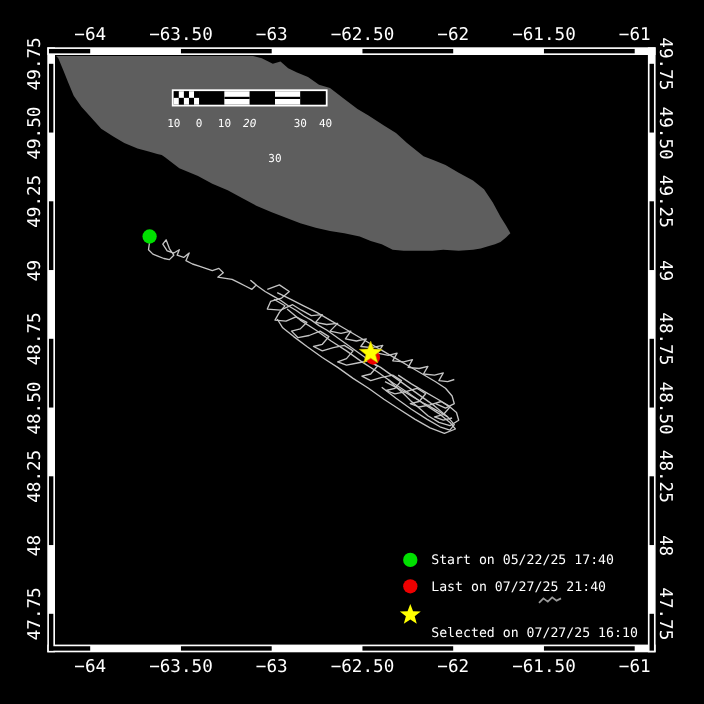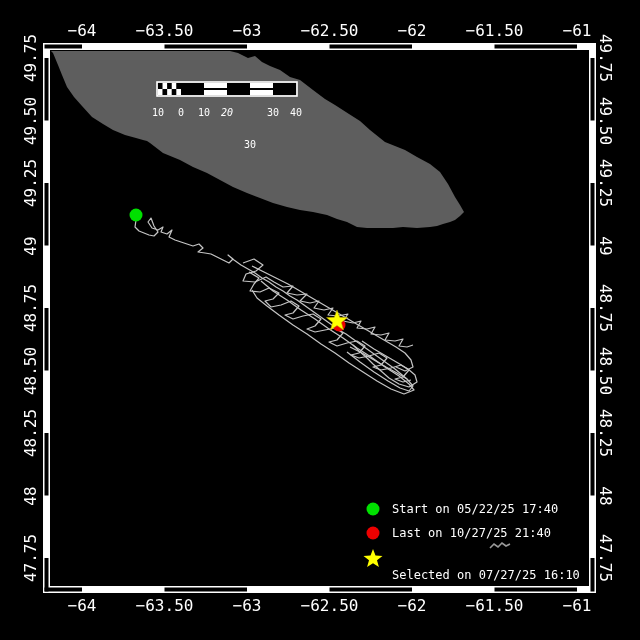--- a/index.html
+++ b/index.html
@@ -107,16 +107,16 @@
       <span class="lbl ax" style="left: -1px; top: 549px; width: 64px; transform: rotate(-90deg);">47.75</span>
       <span class="lbl ax" style="left: 573px; top: 549px; width: 64px; transform: rotate(90deg);">47.75</span>
       <span class="lbl sb-num" style="left: 144px; top: 105px; width: 28px;">10</span>
       <span class="lbl sb-num" style="left: 167px; top: 105px; width: 28px;">0</span>
       <span class="lbl sb-num" style="left: 190px; top: 105px; width: 28px;">10</span>
       <span class="lbl sb-num" style="left: 213px; top: 105px; width: 28px; font-style: italic;">20</span>
       <span class="lbl sb-num" style="left: 236px; top: 105px; width: 28px; margin-top: 32px;">30</span>
       <span class="lbl sb-num" style="left: 259px; top: 105px; width: 28px;">30</span>
       <span class="lbl sb-num" style="left: 282px; top: 105px; width: 28px;">40</span>
       <span class="lbl lg" style="left: 392px; top: 502px;">Start on 05/22/25 17:40</span>
-      <span class="lbl lg" style="left: 392px; top: 526px;">Last on 10/27/25 21:40</span>
+      <span class="lbl lg" style="left: 392px; top: 526px;">Last on 07/27/25 21:40</span>
       <span class="lbl lg" style="left: 392px; top: 568px; text-align: right;">Selected on 07/27/25 16:10</span>
     </div>
 </div>
 
 </body></html>

